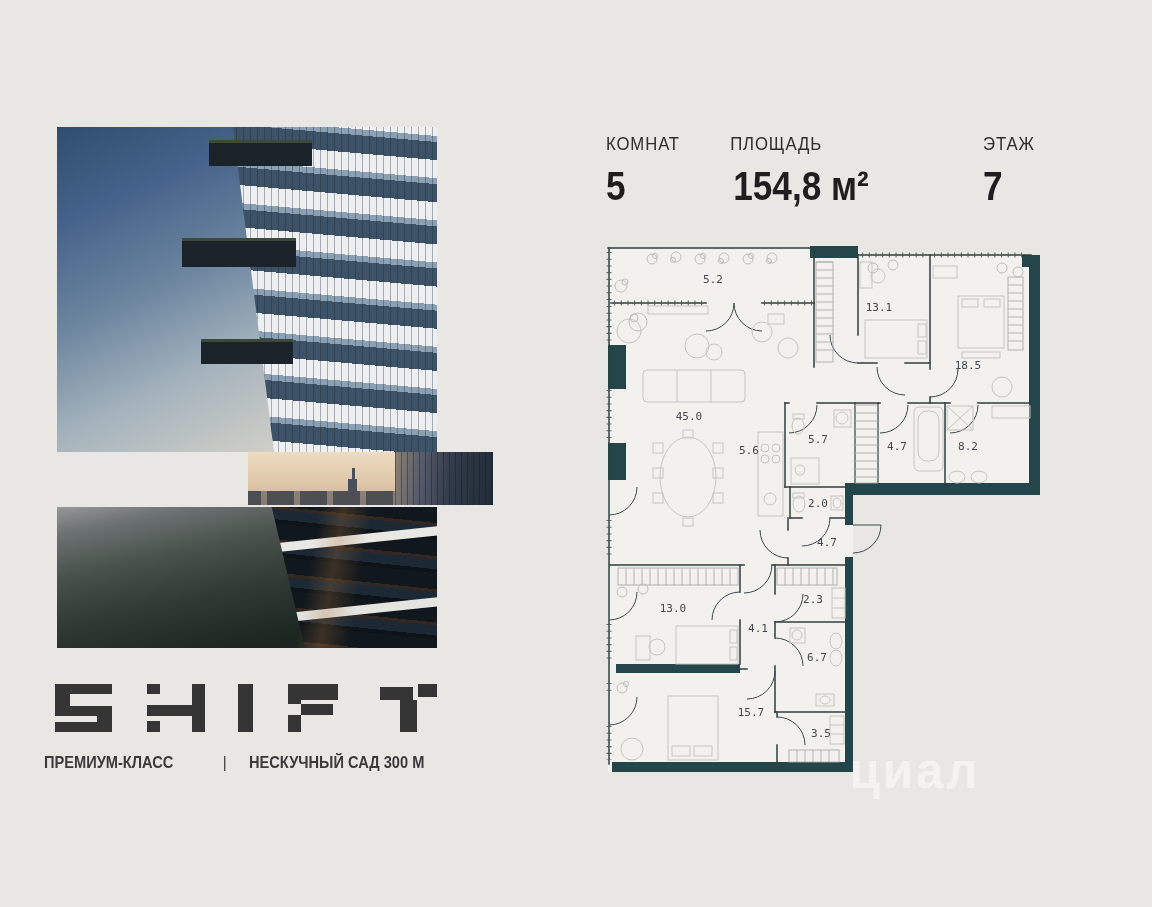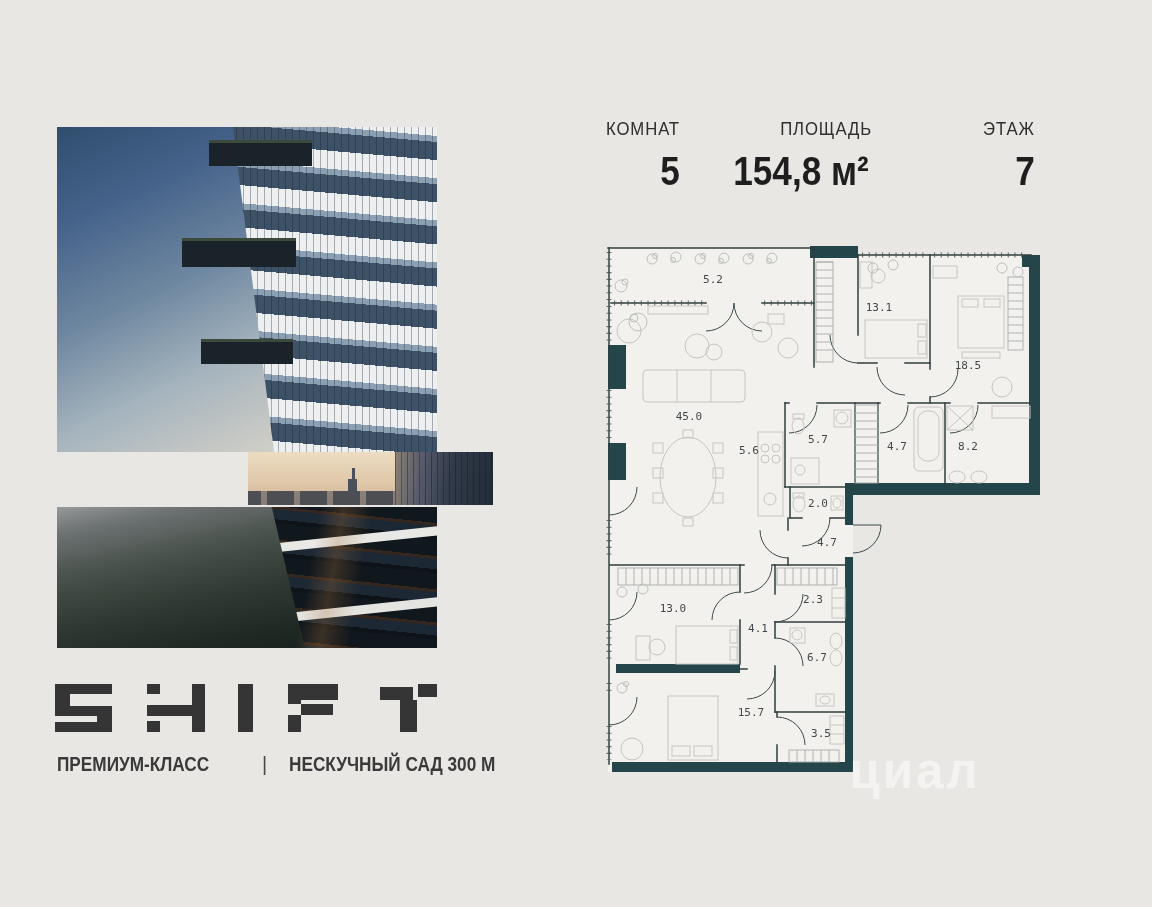--- a/index.html
+++ b/index.html
@@ -2,21 +2,21 @@
 <html><head>
 <meta charset="utf-8">
 <style>
   html,body{margin:0;padding:0}
   body{width:1152px;height:907px;position:relative;background:#e9e7e4;overflow:hidden;
        font-family:"Liberation Sans",sans-serif;color:#2d2d2d}
   .abs{position:absolute}
   .sr{position:absolute;width:1px;height:1px;overflow:hidden;clip:rect(0 0 0 0);white-space:nowrap}
 
   
-  .hcol{position:absolute;top:118px;text-align:right;transform:translateX(-50%)}
+  .hcol{position:absolute;top:133px;text-align:left;transform:translateX(-50%)}
   .hlabel{display:inline-block;font-size:19px;font-weight:500;letter-spacing:1px;color:#2e2e2e;
           transform:scaleX(.88)}
   .hval{margin-top:9px;font-size:40px;font-weight:700;color:#1e1e1e;transform:scaleX(.88)}
 
   
   .photoA{left:57px;top:127px;width:380px;height:325px;overflow:hidden}
   .skyA{position:absolute;inset:0;
         background:linear-gradient(155deg,#2f4e6e 0%,#45628a 20%,#6e87a0 42%,#a4b3bd 62%,#ccccc6 82%,#ddd6cb 100%)}
   .bldA{position:absolute;right:0;top:0;width:64%;height:100%;
         clip-path:polygon(16% 0,100% 0,100% 100%,33% 100%);
@@ -43,21 +43,21 @@
   .bldC::before{content:"";position:absolute;left:-6%;top:22%;width:112%;height:9px;background:#e8e8e5;transform:rotate(-6deg)}
   .bldC::after{content:"";position:absolute;left:-6%;top:72%;width:112%;height:9px;background:#e4e4e1;transform:rotate(-6deg)}
   .glareC{position:absolute;right:0;top:0;width:58%;height:100%;
         background:linear-gradient(100deg,transparent 42%,rgba(170,115,60,.28) 52%,transparent 64%)}
 
   
   .logo{left:55px;top:684px;width:382px;height:48px}
   .lt{position:absolute;height:48px}
   .px{position:absolute;background:#353535}
 
-  .caption{left:57px;top:753px;width:420px;font-size:20px;font-weight:700;color:#3a3a3a;white-space:nowrap}
+  .caption{left:44px;top:753px;width:420px;font-size:17px;font-weight:700;color:#3a3a3a;white-space:nowrap}
   .caption .seg{display:inline-block;transform:scaleX(.86);transform-origin:left}
   .cap-div{display:inline-block;margin:0 22px 0 28px;font-weight:400;color:#4a4a4a}
 
   
   .plan{left:595px;top:235px;width:460px;height:540px}
   .wall{stroke:#2f3e3e;stroke-width:1.5;fill:none;stroke-linecap:square}
   .teal{fill:#24454a}
   .arc{stroke:#3c4a4a;stroke-width:1;fill:none}
   .f{stroke:#c7c5c1;stroke-width:1;fill:none}
   .p{stroke:#bcc0bc;stroke-width:1;fill:none}

